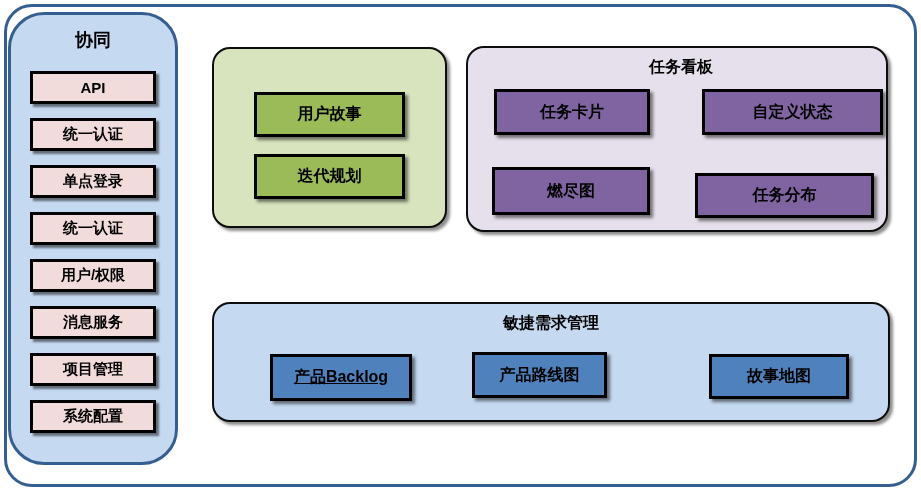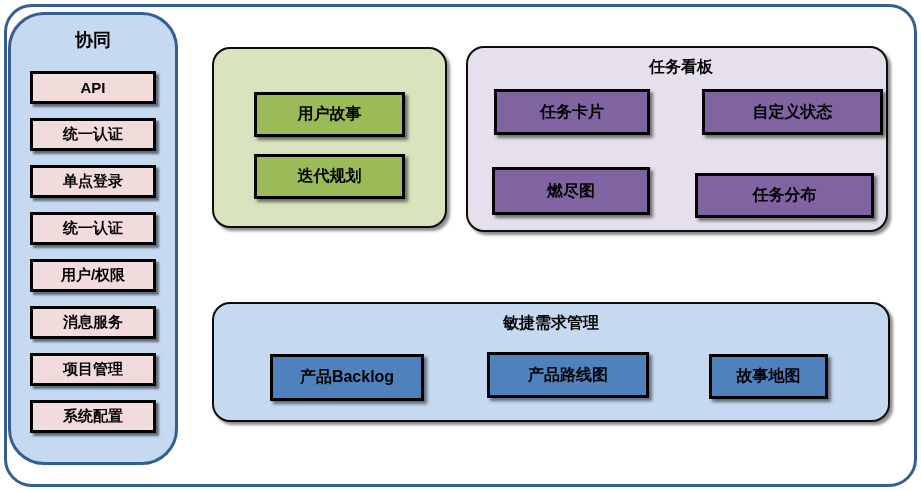--- a/index.html
+++ b/index.html
@@ -88,23 +88,23 @@
 
   .group-kanban { left: 466px; top: 46px; width: 422px; height: 186px; background: var(--kanban-bg, #e6e0ec); padding-left: 8px; }
   .group-kanban .module { background: var(--kanban-item-bg, #8064a2); }
   .kb-0 { left: 26px;  top: 41px;  width: 156px; height: 46px; }
   .kb-1 { left: 226px; top: 41px;  width: 181px; height: 46px; margin-left: 8px; }
   .kb-2 { left: 24px;  top: 119px; width: 158px; height: 48px; }
   .kb-3 { left: 227px; top: 125px; width: 179px; height: 45px; text-align: center; }
 
   .group-agile { left: 212px; top: 302px; width: 678px; height: 120px; background: var(--agile-bg, #c5d9f1); }
   .group-agile .module { background: var(--agile-item-bg, #4f81bd); }
-  .ag-0 { left: 56px;  top: 50px; width: 154px; height: 47px; }
-  .ag-1 { left: 273px; top: 48px; width: 162px; height: 46px; }
-  .ag-2 { left: 495px; top: 50px; width: 119px; height: 45px; }
+  .ag-0 { left: 56px;  top: 50px; width: 142px; height: 47px; text-decoration: underline; }
+  .ag-1 { left: 258px; top: 48px; width: 135px; height: 46px; }
+  .ag-2 { left: 495px; top: 50px; width: 140px; height: 45px; }
 </style>
 </head>
 <body>
 
 <div class="canvas">
 
   <div class="frame"></div>
 
   <div class="sidebar">
     <div class="sidebar-title">协同</div>

